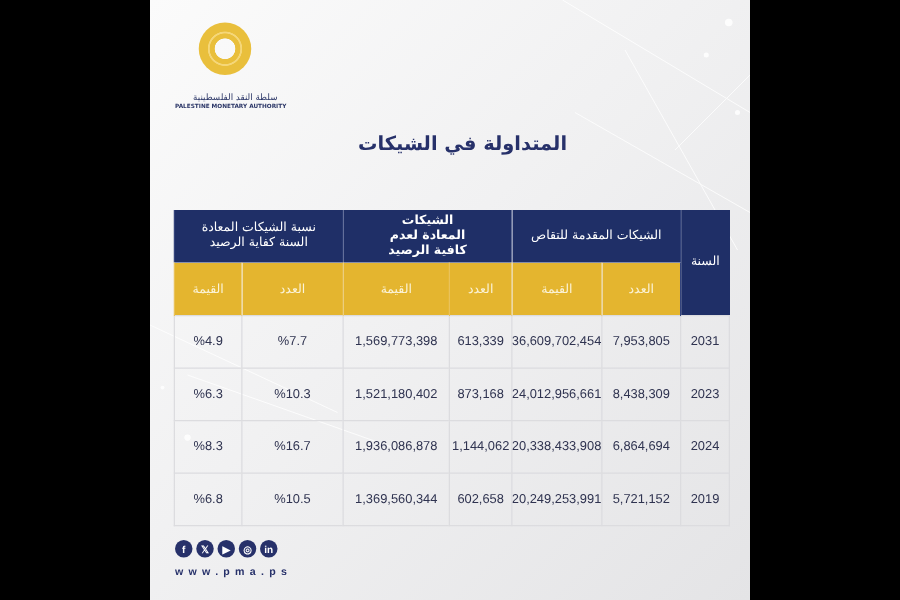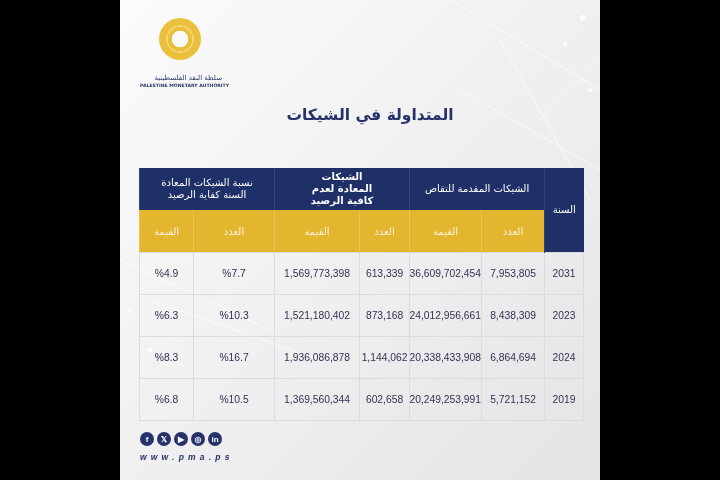--- a/index.html
+++ b/index.html
@@ -42,21 +42,21 @@
     font-family: Liberation Sans, sans-serif;
   }
   .social { position:absolute; left:20px; top:432px; display:flex; gap:3px; }
   .social span {
     width:14px; height:14px; border-radius:50%; background:#27316a; color:#fff;
     font-size:8px; font-weight:bold; display:flex; align-items:center; justify-content:center;
     font-family:"Liberation Sans", sans-serif;
   }
   .web {
     position:absolute; left:20px; top:452px; font-size:8.5px; color:#27316a; letter-spacing:4.2px;
-    font-weight:bold; font-family:"Liberation Sans", sans-serif;font-style:italic;
+    font-weight:bold; font-family:"Liberation Sans", sans-serif;
   }
 </style>
 </head>
 <body>
 
 <div class="panel">
   <svg class="net" viewBox="0 0 480 480">
     <g stroke="#ffffff" stroke-width="0.8" opacity="0.8" fill="none">
       <line x1="330" y1="0" x2="480" y2="90"></line>
       <line x1="380" y1="40" x2="470" y2="200"></line>

